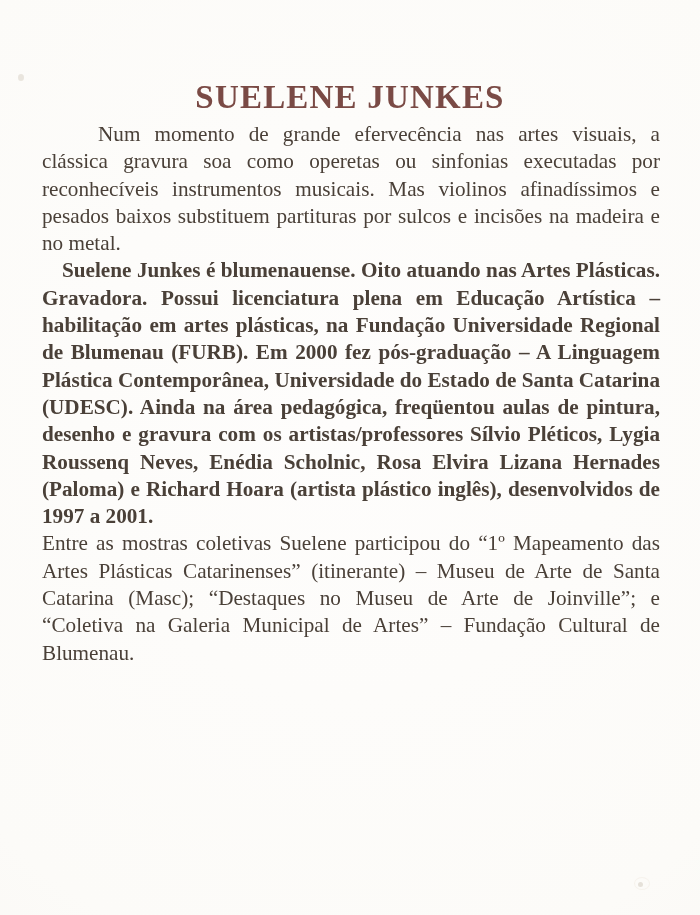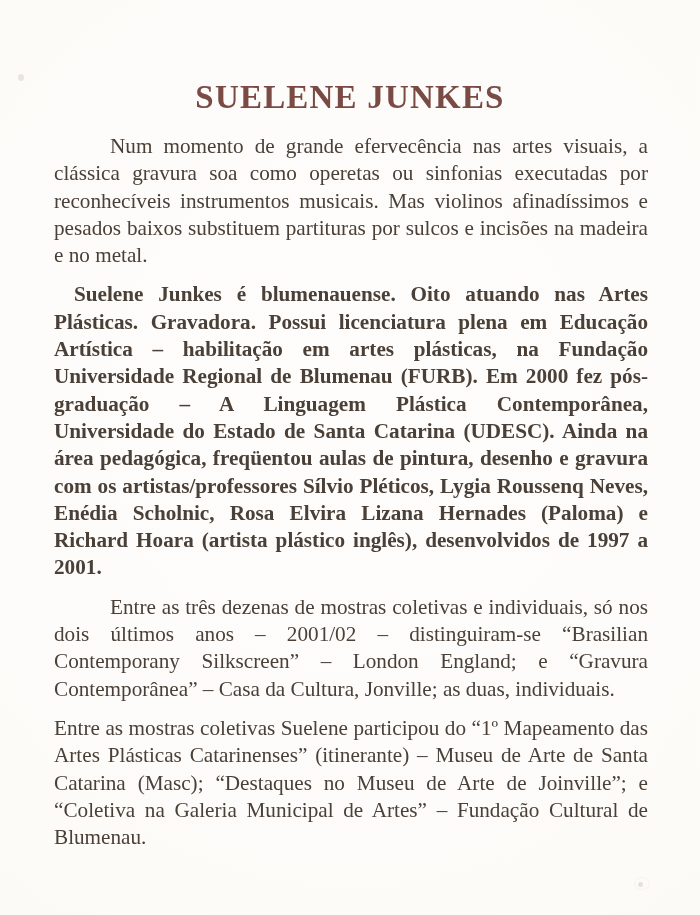--- a/index.html
+++ b/index.html
@@ -50,21 +50,21 @@
 
   
   .body-text {
     position: absolute;
     left: 42px;
     top: 121px;
     width: 618px;
   }
 
   .para {
-    margin: 12px;
+    margin: 0;
     text-align: justify;
     text-justify: inter-word;
     font-size: 21.2px;
     line-height: 27.3px;
     color: #4a4038;
     font-family: "Liberation Serif", "DejaVu Serif", serif;
     -webkit-font-smoothing: antialiased;
   }
   
 
@@ -113,21 +113,20 @@
 <div class="page-inner">
 
   <h1 class="doc-title">SUELENE JUNKES</h1>
 
   <div class="body-text">
 
     <p class="para indent-large">Num momento de grande efervecência nas artes visuais, a clássica gravura soa como operetas ou sinfonias executadas por reconhecíveis instrumentos musicais. Mas violinos afinadíssimos e pesados baixos substituem partituras por sulcos e incisões na madeira e no metal.</p>
 
     <p class="para indent-small">Suelene Junkes é blumenauense. Oito atuando nas Artes Plásticas. Gravadora. Possui licenciatura plena em Educação Artística – habilitação em artes plásticas, na Fundação Universidade Regional de Blumenau (FURB). Em 2000 fez pós-graduação – A Linguagem Plástica Contemporânea, Universidade do Estado de Santa Catarina (UDESC). Ainda na área pedagógica, freqüentou aulas de pintura, desenho e gravura com os artistas/professores Sílvio Pléticos, Lygia Roussenq Neves, Enédia Scholnic, Rosa Elvira Lizana Hernades (Paloma) e Richard Hoara (artista plástico inglês), desenvolvidos de 1997 a 2001.</p>
 
-    <p class="para indent-large">Entre as três dezenas de mostras coletivas e individuais, só nos dois últimos anos – 2001/02 – distinguiram-se “Brasilian Contemporany Silkscreen” – London England; e “Gravura Contemporânea” – Casa da Cultura, Jonville; as duas, individuais.</p>
 
     <p class="para indent-none">Entre as mostras coletivas Suelene participou do “1º Mapeamento das Artes Plásticas Catarinenses” (itinerante) – Museu de Arte de Santa Catarina (Masc); “Destaques no Museu de Arte de Joinville”; e “Coletiva na Galeria Municipal de Artes” – Fundação Cultural de Blumenau.</p>
 
   </div>
 
   <span class="speck speck-left"></span>
   <span class="speck speck-bottom2"></span>
   <span class="speck speck-bottom"></span>
 
 </div>

